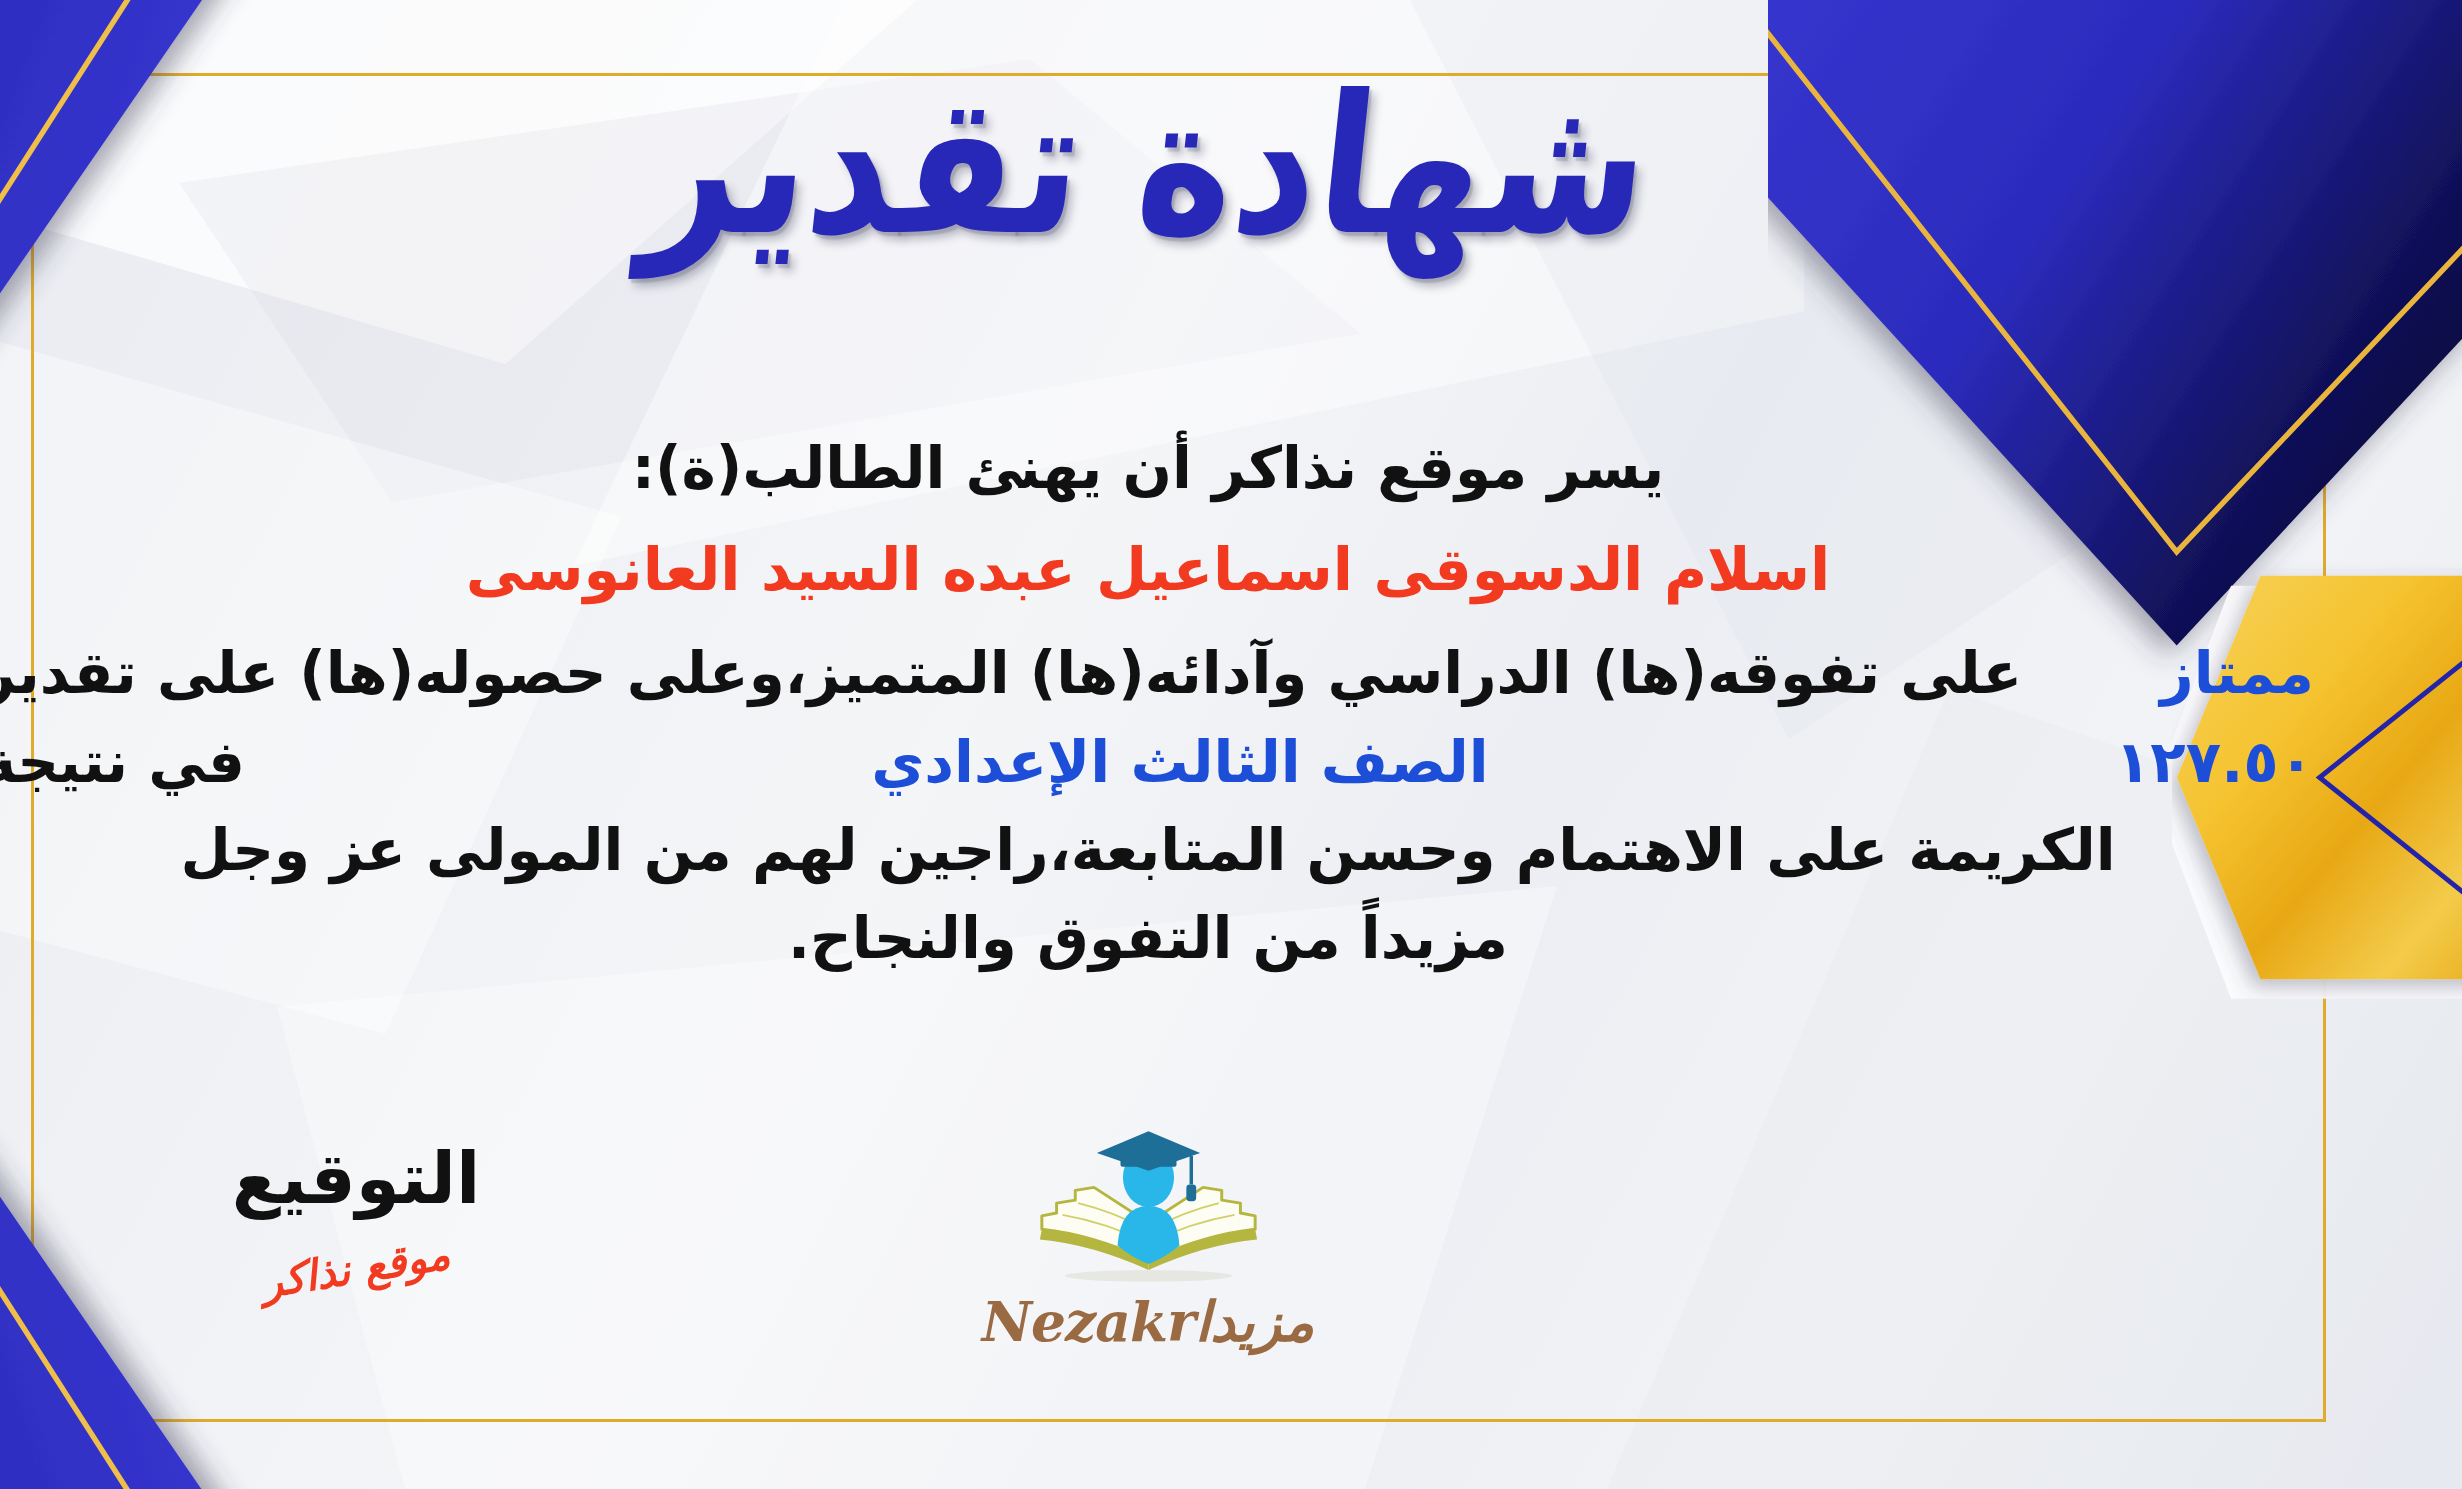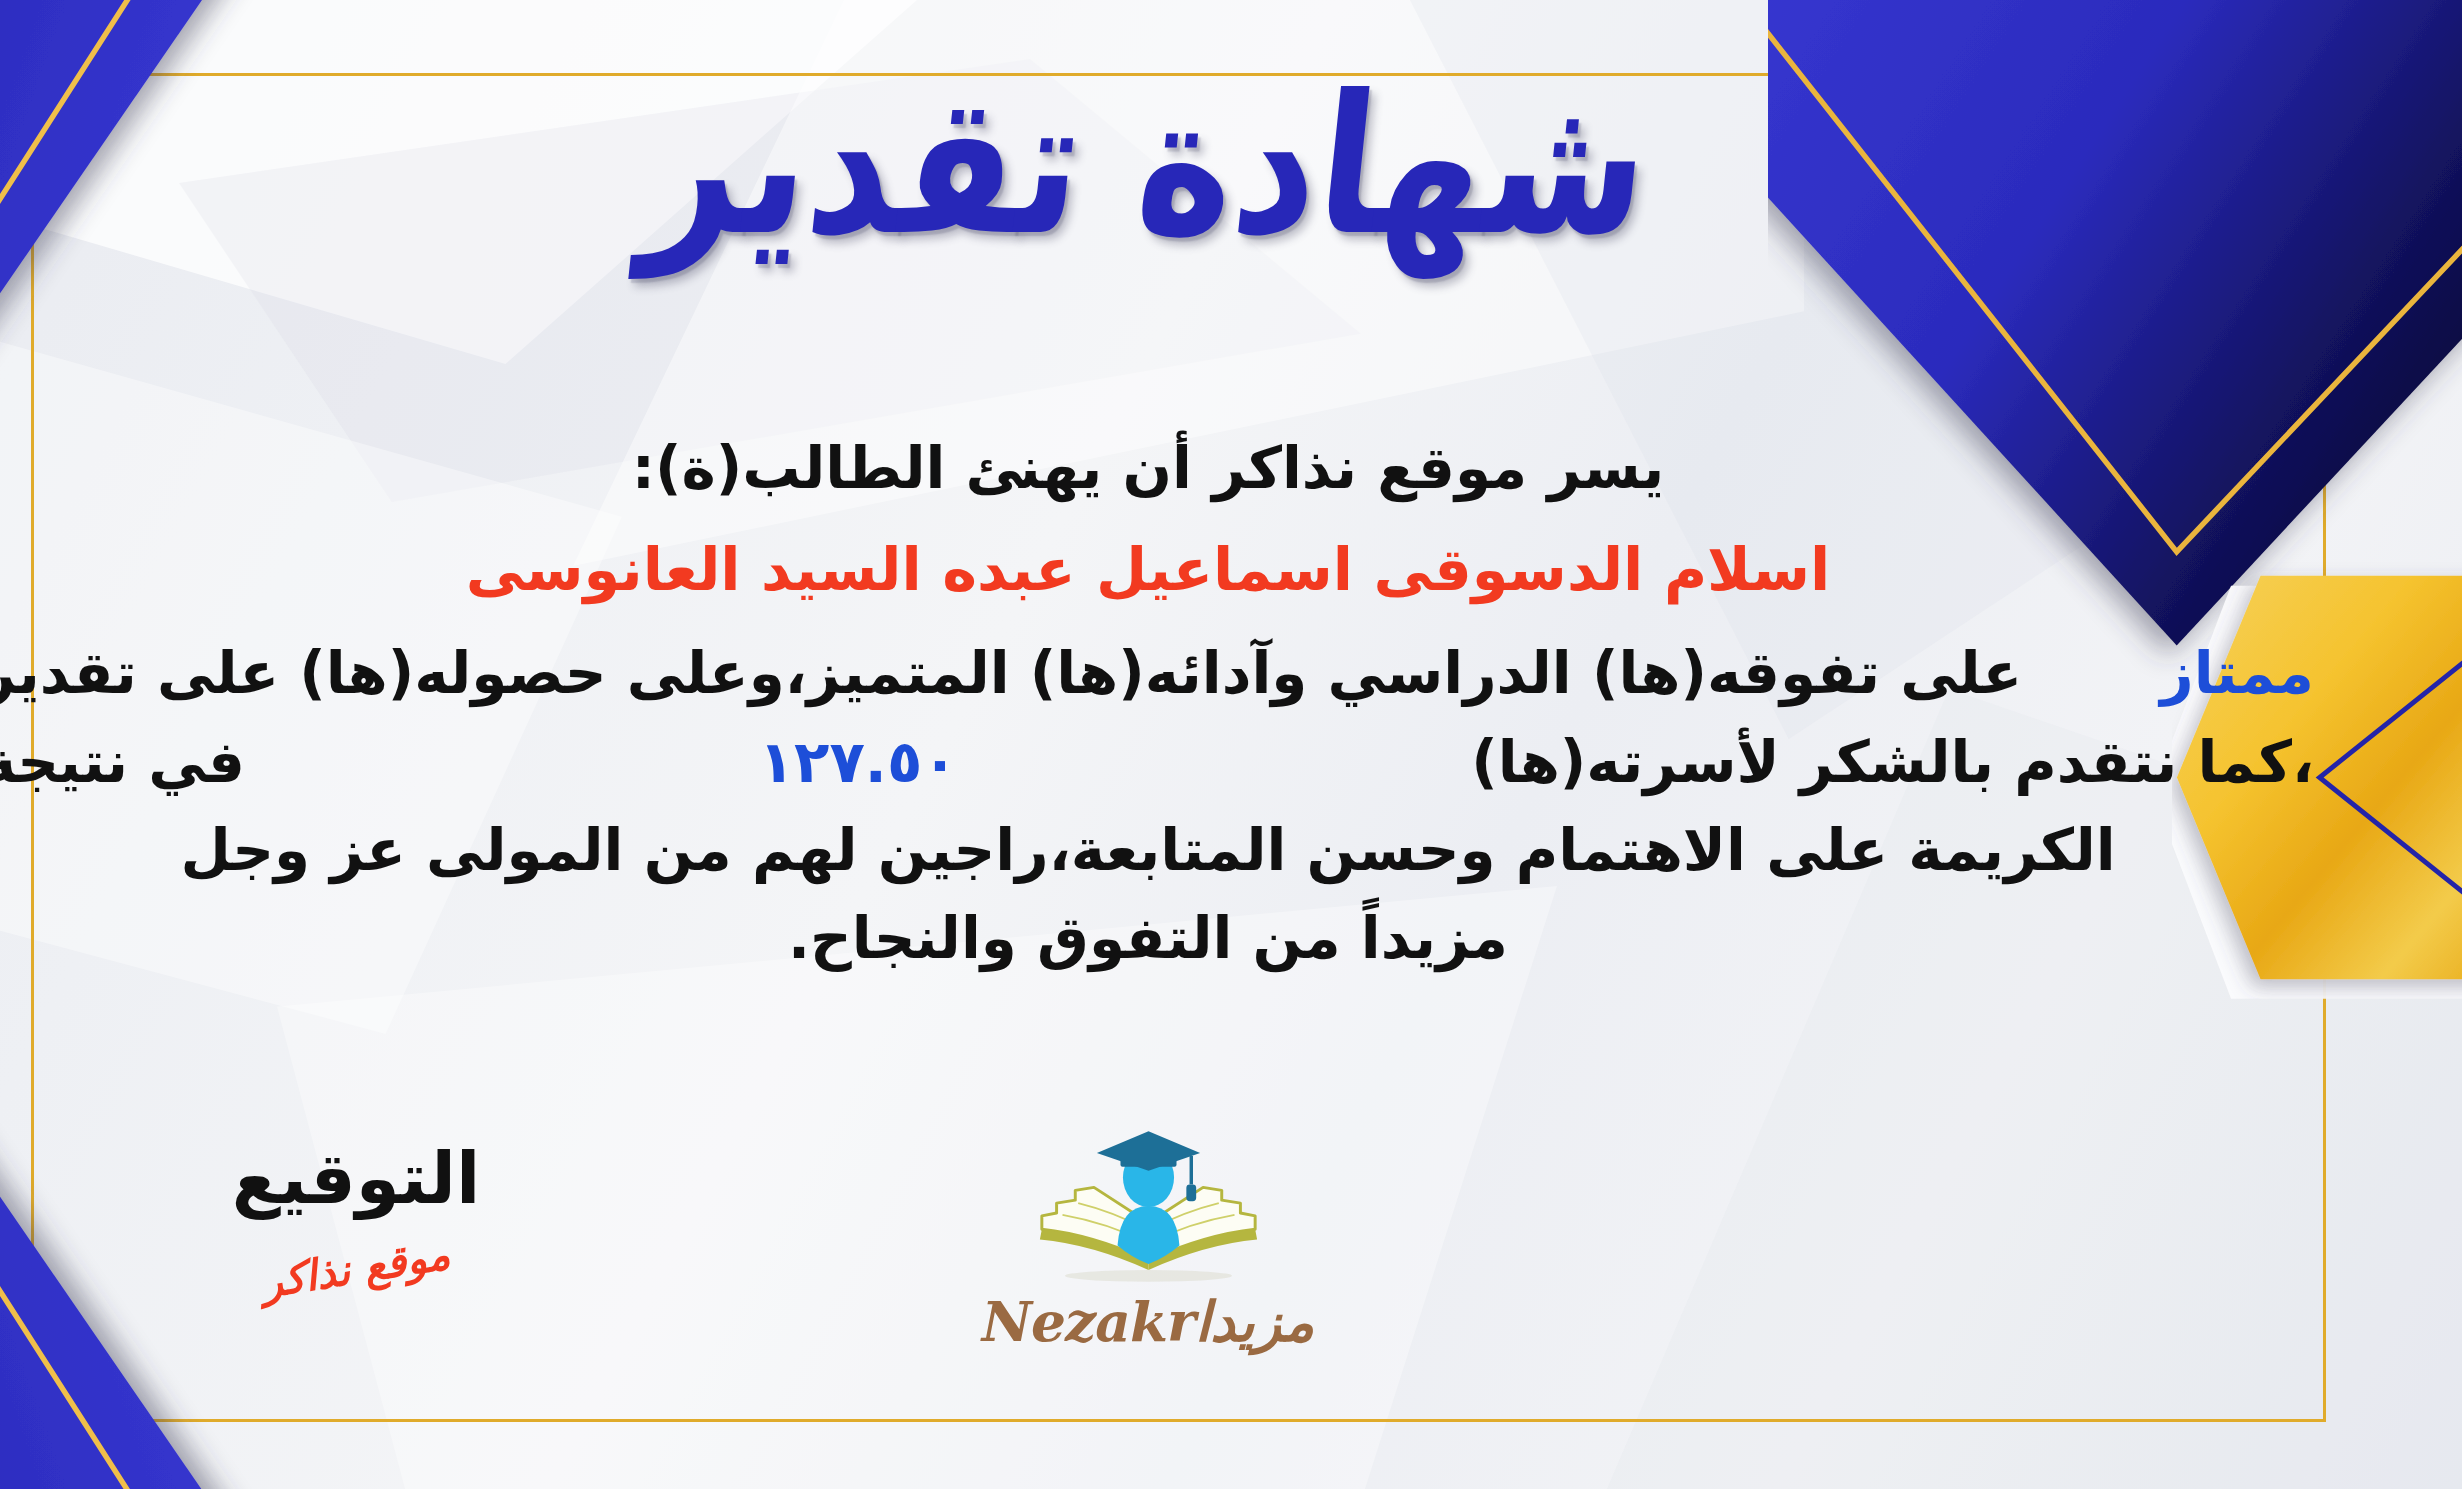--- a/index.html
+++ b/index.html
@@ -262,22 +262,22 @@
 
     <div class="line name">اسلام الدسوقى اسماعيل عبده السيد العانوسى</div>
 
     <div class="line l3 spread">
       <span>على تفوقه(ها) الدراسي وآدائه(ها) المتميز،وعلى حصوله(ها) على تقدير</span>
       <span class="red">ممتاز</span>
     </div>
 
     <div class="line l4 spread">
       <span>في نتيجة</span>
+      <span class="red">الصف الثالث الإعدادي</span>
       <span class="red">١٢٧.٥٠</span>
-      <span>،كما نتقدم بالشكر لأسرته(ها)</span>
     </div>
 
     <div class="line l5">الكريمة على الاهتمام وحسن المتابعة،راجين لهم من المولى عز وجل</div>
 
     <div class="line l6">مزيداً من التفوق والنجاح.</div>
   </div>
 
   <div class="sig-block">
     <div class="sig-label">التوقيع</div>
     <div class="sig-mark">موقع نذاكر</div>

